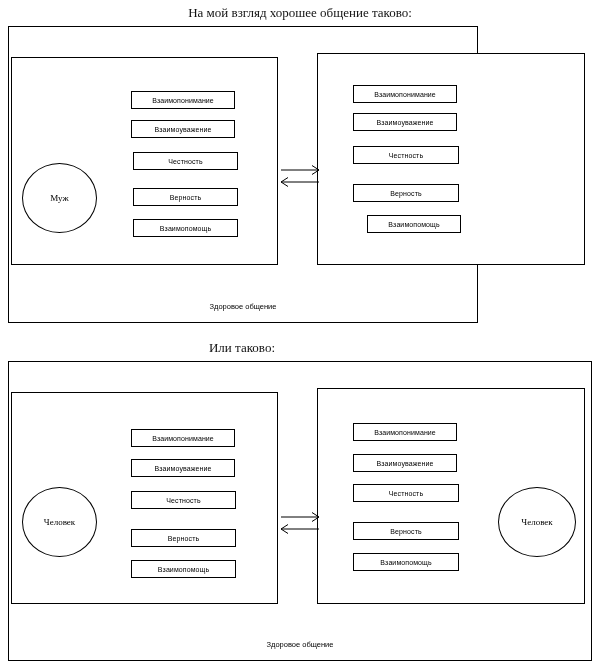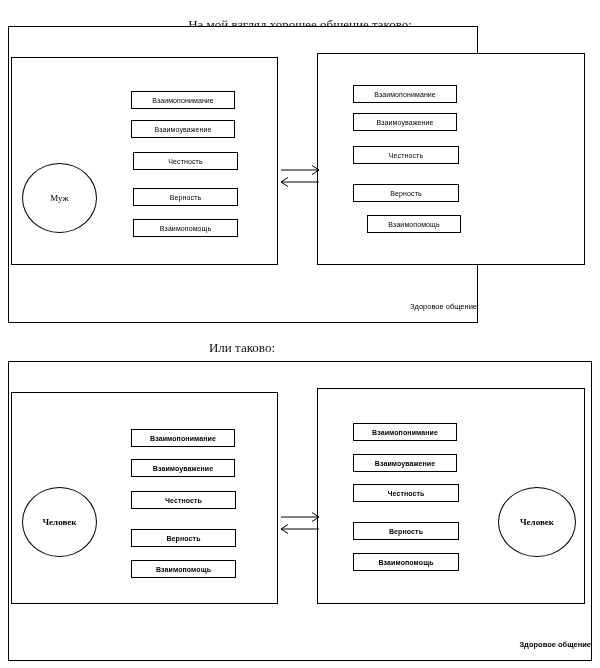--- a/index.html
+++ b/index.html
@@ -20,31 +20,31 @@
     height: 668px;
     position: relative;
   }
   .caption {
     text-align: center;
     font-family: "Liberation Serif", serif;
     font-size: 13px;
     color: #111111;
     line-height: 1.1;
   }
-  .caption-1 { position: absolute; left: 0; top: 6px; width: 600px; margin-top: 12px; }
+  .caption-1 { position: absolute; left: 0; top: 6px; width: 600px; }
   .caption-2 { position: absolute; left: 0; top: 341px; width: 484px; }
 
   .outer {
     position: absolute;
     border: 1px solid #000000;
     background: #ffffff;
     box-sizing: border-box;
   }
   .outer-1 { left: 8px; top: 26px; width: 470px; height: 297px; }
-  .outer-2 { left: 8px; top: 361px; width: 584px; height: 300px; font-weight: bold; }
+  .outer-2 { left: 8px; top: 361px; width: 584px; height: 300px; }
 
   .inner-frame {
     position: absolute;
     border: 1px solid #000000;
     box-sizing: border-box;
     background: #ffffff;
   }
 
   
   .d1-left-frame  { left: 2px;   top: 30px; width: 267px; height: 208px; }
@@ -82,21 +82,21 @@
   }
 
   .arrow-wrap {
     position: absolute;
   }
   .arrow-wrap svg { display: block; }
 
   .footer-label {
     position: absolute;
     width: 100%;
-    text-align: right;
+    text-align: center;
     font-family: "Liberation Sans", sans-serif;
     font-size: 7.5px;
     color: #000000;
   }
 </style>
 </head>
 <body>
 
 <div class="page">
 

